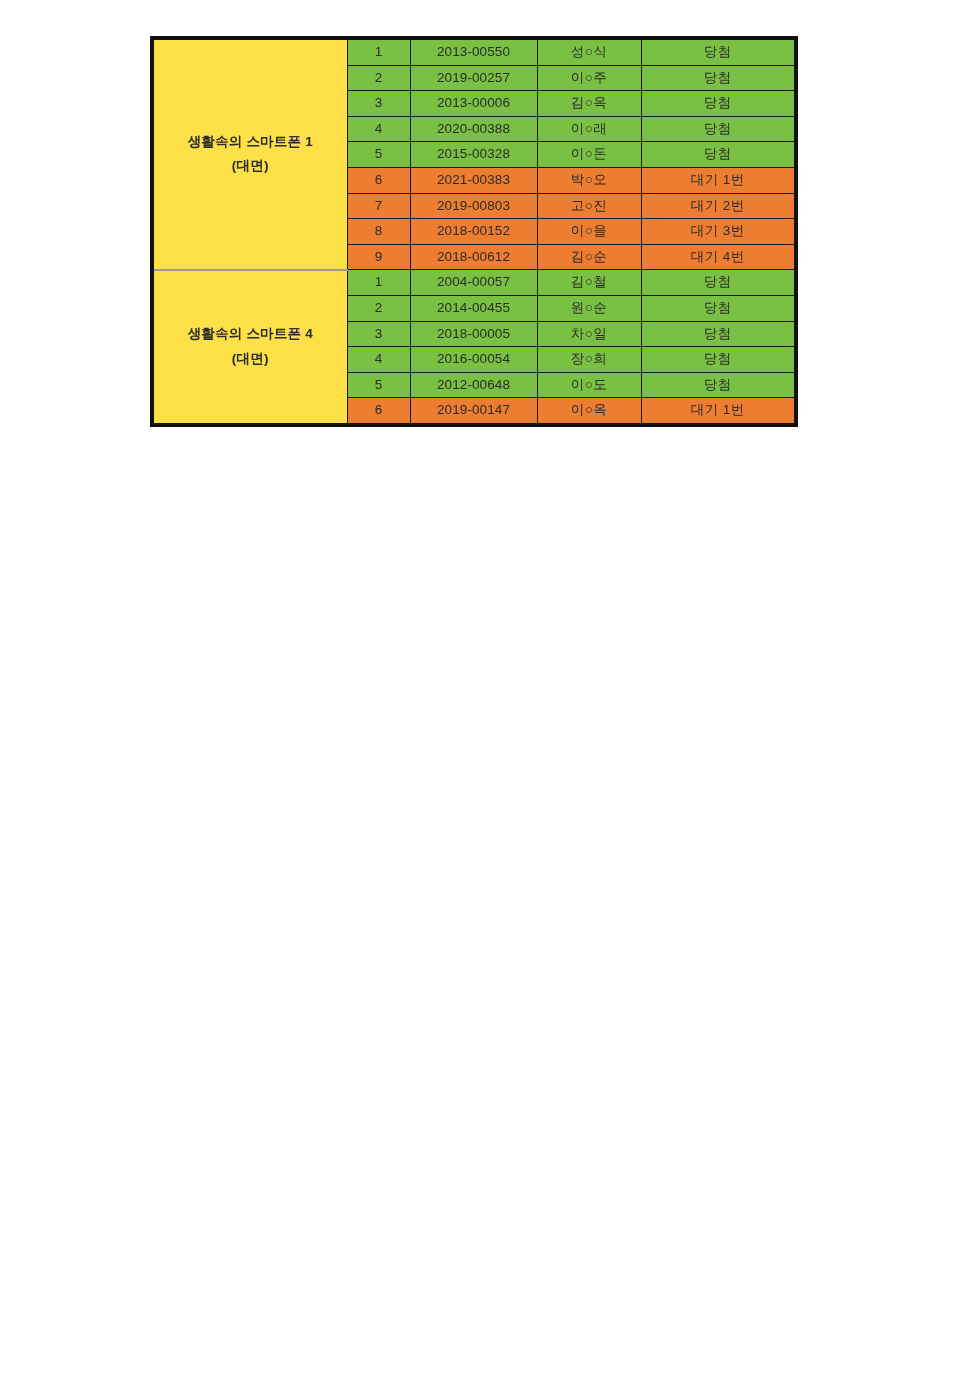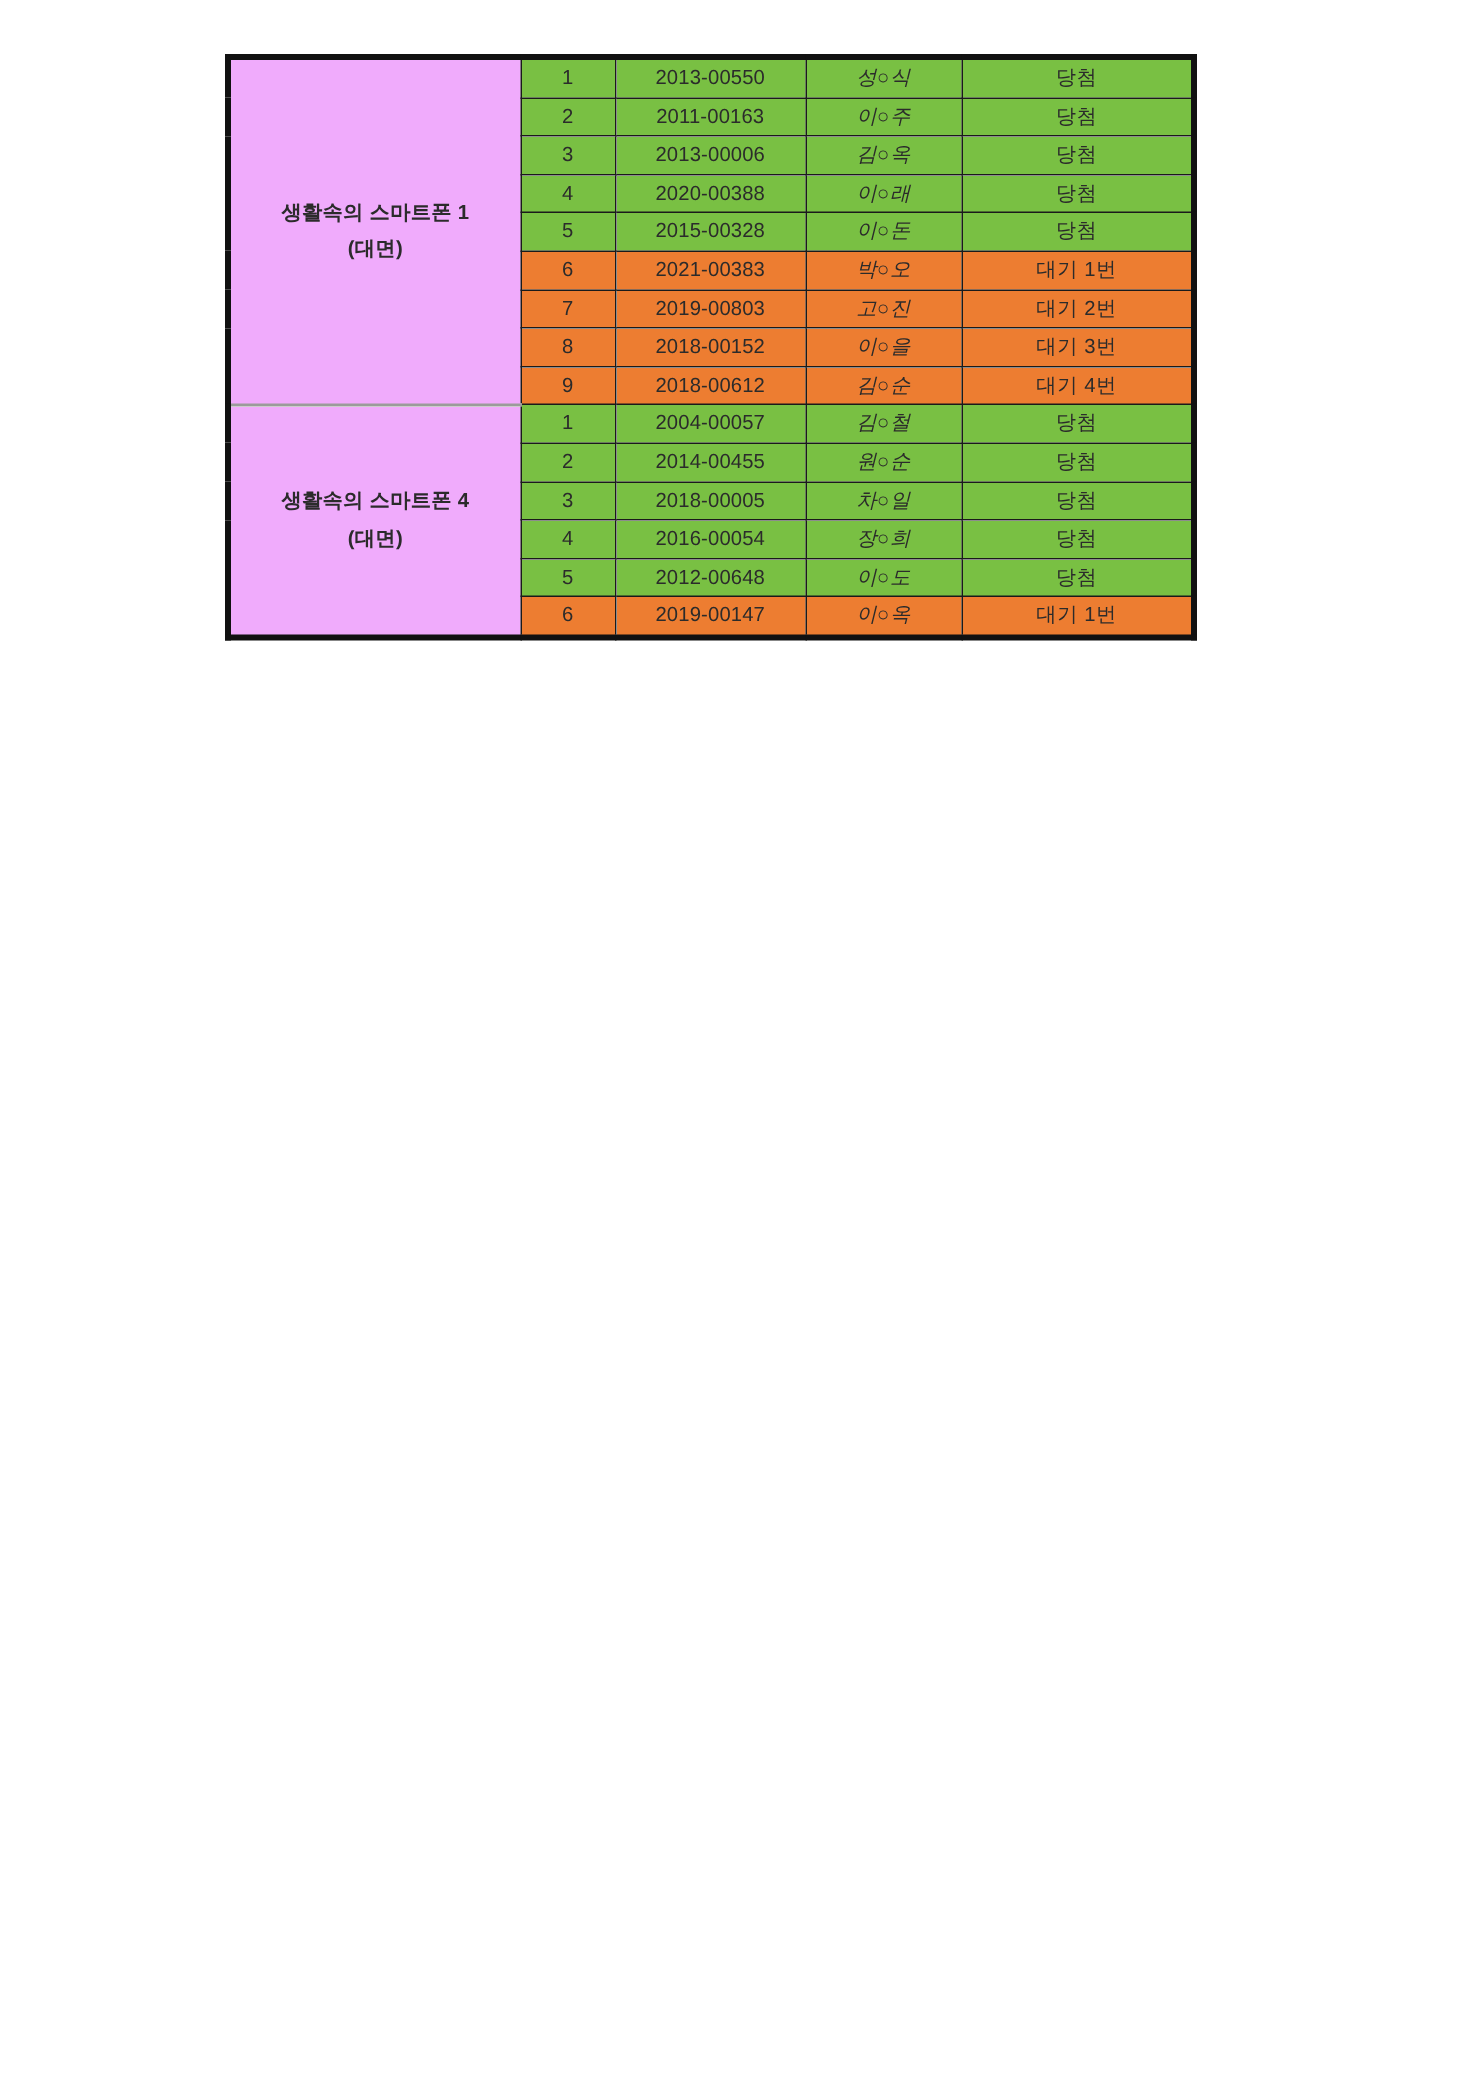--- a/index.html
+++ b/index.html
@@ -48,21 +48,21 @@
 
   
   col.c-label  { width: 195px; }
   col.c-index  { width: 63px; }
   col.c-reg    { width: 127px; }
   col.c-name   { width: 104px; }
   col.c-status { width: 155px; }
 
   
   td.course-label {
-    background: #f0abfc;
+    background: #fde047;
     border: none;
     border-right: 1px solid #1a1a1a;
     font-size: 17px;
     font-weight: bold;
     color: #101010;
     line-height: 1.32;
     letter-spacing: 0.2px;
     text-align: center;
     vertical-align: middle;
     padding: 0 4px;
@@ -86,21 +86,20 @@
   td.col-index {
     font-size: 13px;
   }
   td.col-reg {
     font-size: 13.5px;
     letter-spacing: 0.1px;
   }
   td.col-name {
     font-size: 14.5px;
     letter-spacing: 0.4px;
-    font-style: italic;
   }
   td.col-status {
     font-size: 14px;
     letter-spacing: 0.4px;
   }
 </style>
 </head>
 <body>
 
 <div id="sheet">
@@ -118,21 +117,21 @@
             <span class="label-line">생활속의 스마트폰 1</span>
             <span class="label-line">(대면)</span>
           </td>
           <td class="col-index state-win">1</td>
           <td class="col-reg state-win">2013-00550</td>
           <td class="col-name state-win">성○식</td>
           <td class="col-status state-win">당첨</td>
         </tr>
         <tr>
           <td class="col-index state-win">2</td>
-          <td class="col-reg state-win">2011-00163</td>
+          <td class="col-reg state-win">2019-00257</td>
           <td class="col-name state-win">이○주</td>
           <td class="col-status state-win">당첨</td>
         </tr>
         <tr>
           <td class="col-index state-win">3</td>
           <td class="col-reg state-win">2013-00006</td>
           <td class="col-name state-win">김○옥</td>
           <td class="col-status state-win">당첨</td>
         </tr>
         <tr>

